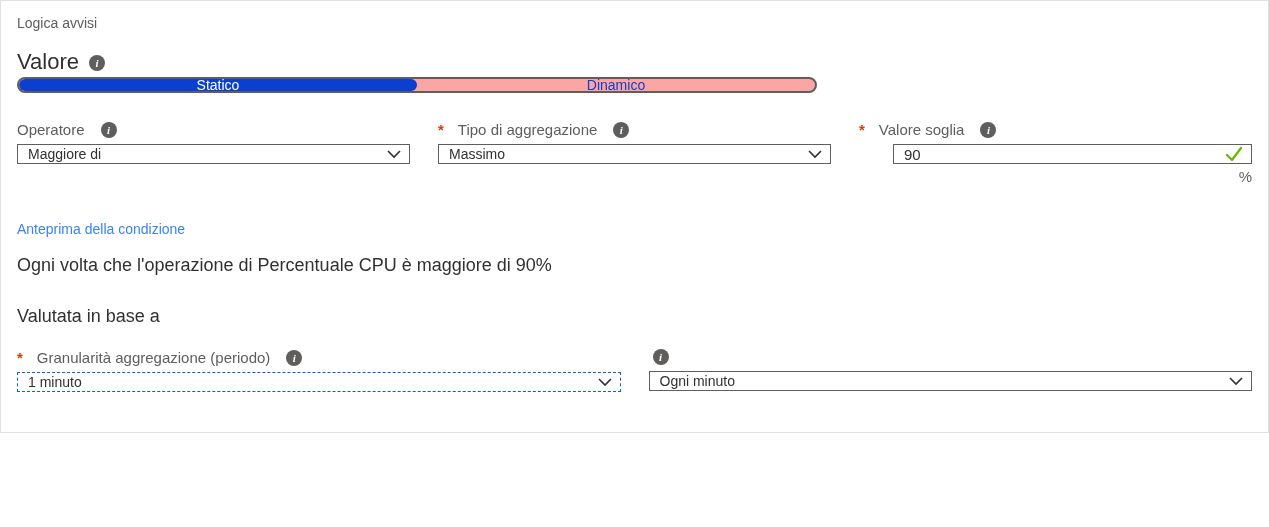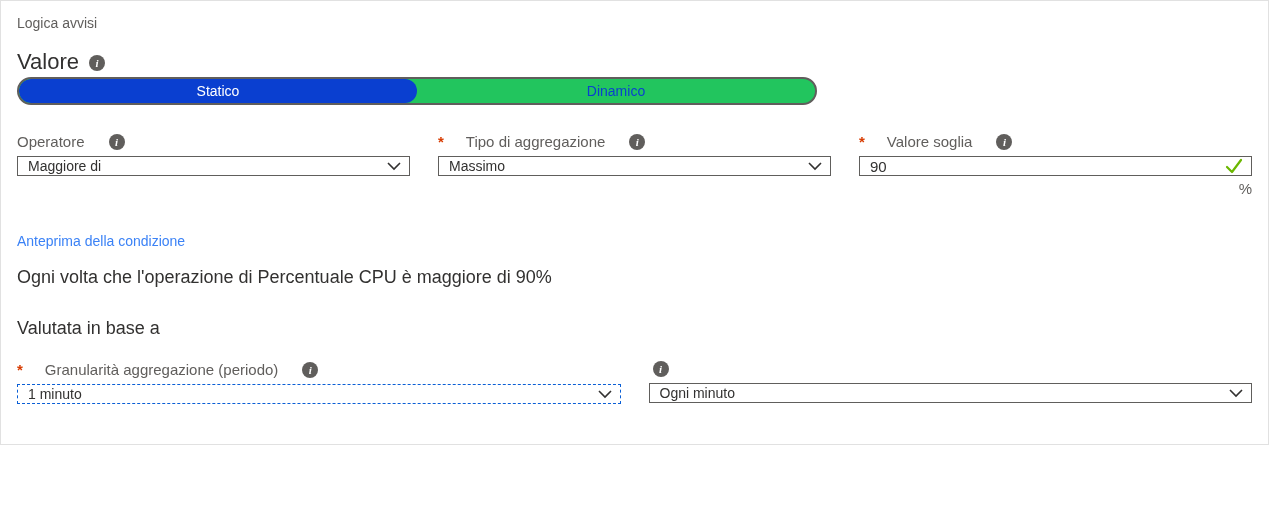--- a/index.html
+++ b/index.html
@@ -40,25 +40,25 @@
     font-family: Georgia, serif;
     font-weight: bold;
     vertical-align: middle;
     margin-left: 4px;
   }
 
   
   .pill-toggle {
     display: flex;
     width: 800px;
-    height: 28px;
+    height: 16px;
     border: 2px solid #605e5c;
     border-radius: 16px;
     overflow: hidden;
-    background: #22c55e;
+    background: #fca5a5;
     margin-bottom: 28px;
   }
   .pill-option {
     flex: 1;
     display: flex;
     align-items: center;
     justify-content: center;
     font-size: 14px;
     cursor: pointer;
     user-select: none;
@@ -80,34 +80,34 @@
     gap: 28px;
     align-items: flex-start;
   }
   .field-col { flex: 1; display:flex; flex-direction:column; }
   .field-label {
     color: #605e5c;
     font-size: 15px;
     margin-bottom: 6px;
     display: flex;
     align-items: center;
-    gap: 20px;
+    gap: 12px;
   }
   .req-star { color: #d83b01; font-weight: 700; margin-right: 2px;}
   .select-box, .text-input-wrap {
     position: relative;
     height: 20px;
     border: 1px solid #605e5c;
     background: #fff;
     display: flex;
     align-items: center;
     padding: 0 30px 0 10px;
     cursor: pointer;
   }
-  .text-input-wrap { padding-right: 32px; }
+  .text-input-wrap { padding-right: 32px; margin-left: 34px; }
   .text-input-wrap input {
     border: none;
     outline: none;
     width: 100%;
     height: 100%;
     font-size: 15px;
     color: #323130;
     background: transparent;
     padding: 0;
   }

